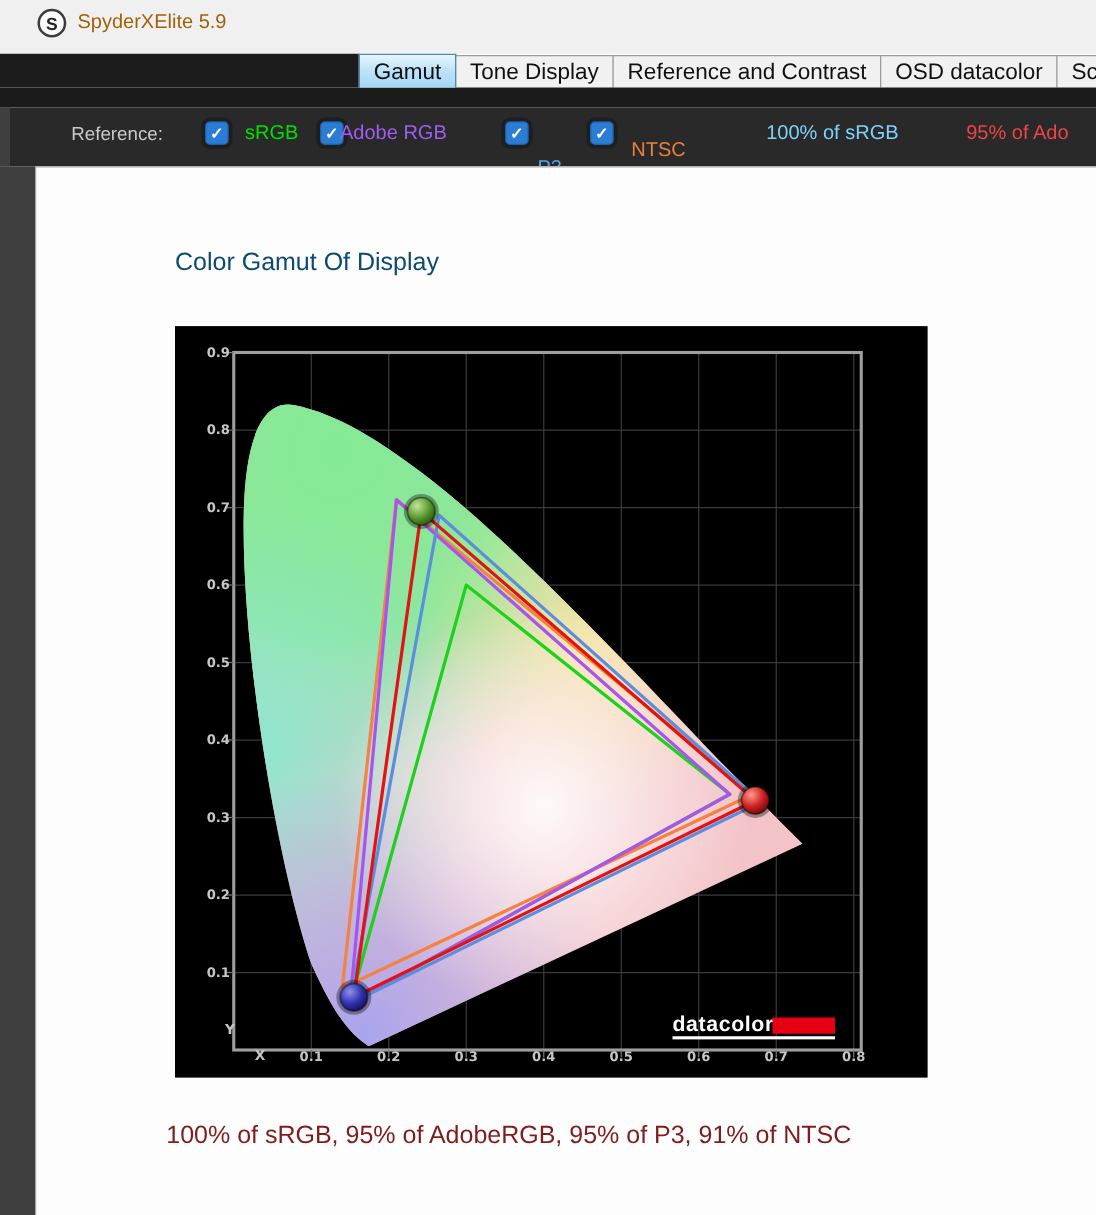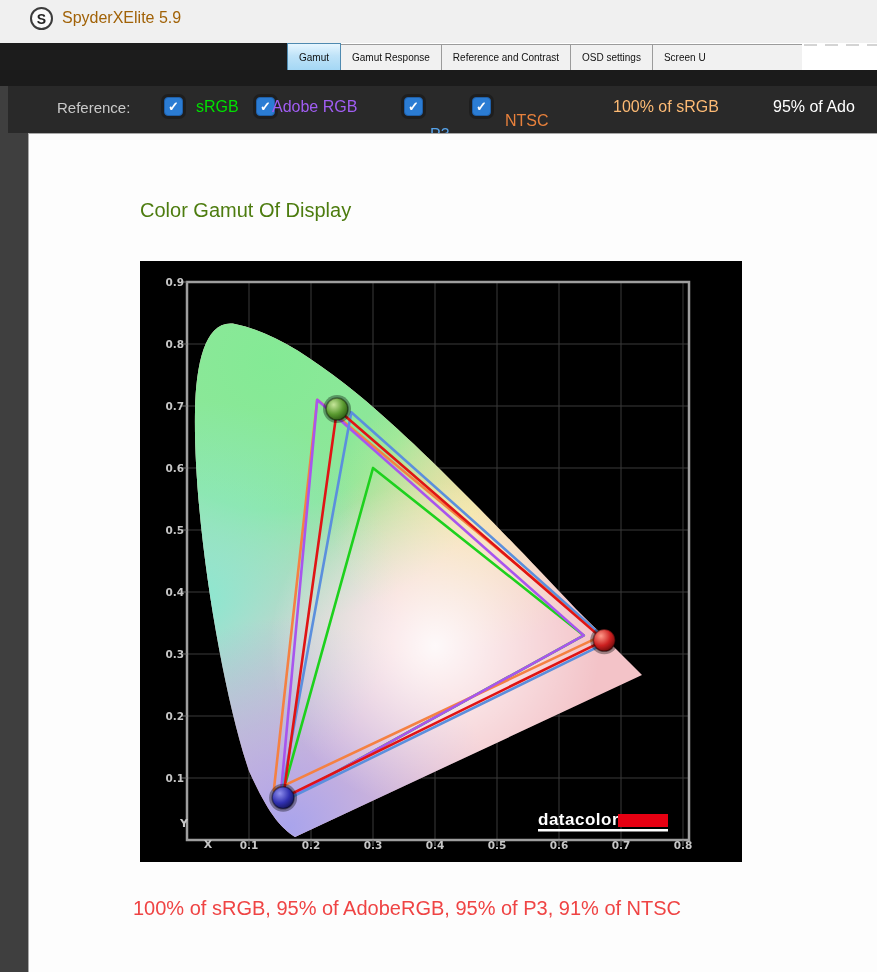--- a/index.html
+++ b/index.html
@@ -13,83 +13,83 @@
               border-radius:50%; background:#fafafa; display:flex; align-items:center; justify-content:center;
               font-weight:bold; font-size:14px; color:#222; }
   .app-title { position:absolute; left:62px; top:9px; font-size:16px; color:#a16207; }
   .dash-strip { position:absolute; top:44px; left:300px; right:0; height:2px;
                 background:repeating-linear-gradient(90deg,#d4d4d4 0 13px, transparent 13px 21px); }
 
   
   .tabvoid { position:absolute; left:0; top:43px; width:287px; height:27px; background:#1c1c1c; }
   .tabstrip { position:absolute; left:287px; top:43px; right:0; height:27px; display:flex; align-items:flex-end; }
   .tab { height:26px; padding:0 11px; background:#f1f1f1; border:1px solid #9b9b9b; border-bottom:none;
-         margin-right:-1px; font-size:10px; color:#111; display:flex; align-items:center; white-space:nowrap; }
+         margin-right:-1px; font-size:18px; color:#111; display:flex; align-items:center; white-space:nowrap; }
   .tab--active { height:27px; background:linear-gradient(#e7f6ff 0%, #bfe3f8 45%, #a4d7f5 100%);
                  border-color:#4f8ab0; z-index:2; }
   .tab--last { min-width:150px; border-right:none; }
 
   
   .gapband { position:absolute; left:0; top:70px; width:877px; height:16px; background:#1b1b1b; }
   .refbar { position:absolute; left:0; top:86px; width:877px; height:47px; background:#292929; }
   .refbar .edge { position:absolute; left:0; top:0; width:8px; height:47px; background:#3f3f3f; }
   .ref-label { position:absolute; top:13px; font-size:15px; color:#c9c9c9; }
   .cbx { position:absolute; top:11px; width:19px; height:19px; background:#2b7cd3; border:1px solid #1f5fa8;
          border-radius:4px; color:#fff; font-size:13px; font-weight:bold; line-height:17px; text-align:center;
          box-shadow:0 0 0 3px rgba(0,0,0,0.25); cursor:pointer; }
   .cbx-label { position:absolute; top:12px; font-size:16px; cursor:pointer; }
   .sum { position:absolute; top:12px; font-size:16px; white-space:nowrap; }
 
   
   .content { position:absolute; left:0; top:133px; width:877px; height:839px; background:#3f3f3f; }
   .panel { position:absolute; left:28px; top:0; right:0; bottom:0; background:#fdfdfd;
            border-top:1px solid #a8a8a8; border-left:1px solid #a8a8a8; }
-  .heading { position:absolute; left:140px; top:199px; font-size:20px; color:#4d7c0f; }
+  .heading { position:absolute; left:140px; top:199px; font-size:20px; color:#0c4a6e; }
   .chartbox { position:absolute; left:140px; top:261px; width:602px; height:601px; background:#000; }
-  .result { position:absolute; left:133px; top:897px; font-size:20px; color:#ef4444; white-space:nowrap; }
+  .result { position:absolute; left:133px; top:897px; font-size:20px; color:#7f1d1d; white-space:nowrap; }
 </style>
 </head>
 <body>
 
 <div id="app">
 
   <div class="titlebar">
     <div class="app-logo">S</div>
     <div class="app-title">SpyderXElite 5.9</div>
     <div class="dash-strip"></div>
   </div>
 
   <div class="tabvoid"></div>
   <div class="tabstrip">
     <div class="tab tab--active">Gamut</div>
-    <div class="tab">Gamut Response</div>
+    <div class="tab">Tone Display</div>
     <div class="tab">Reference and Contrast</div>
-    <div class="tab">OSD settings</div>
+    <div class="tab">OSD datacolor</div>
     <div class="tab tab--last">Screen U</div>
   </div>
 
   <div class="gapband"></div>
   <div class="refbar">
     <div class="edge"></div>
     <span class="ref-label" style="left:57px">Reference:</span>
 
     <span class="cbx" style="left: 164px; background: rgb(43, 124, 211);">✓</span>
     <span class="cbx-label" style="left: 196px; color: rgb(0, 224, 0);">sRGB</span>
 
     <span class="cbx" style="left: 256px; background: rgb(43, 124, 211);">✓</span>
     <span class="cbx-label" style="left: 272px; color: rgb(160, 93, 242);">Adobe RGB</span>
 
     <span class="cbx" style="left: 404px; background: rgb(43, 124, 211);">✓</span>
     <span class="cbx-label" style="left: 430px; color: rgb(85, 162, 234); margin-top: 28px;">P3</span>
 
     <span class="cbx" style="left: 472px; background: rgb(43, 124, 211);">✓</span>
     <span class="cbx-label" style="left: 505px; color: rgb(232, 129, 60); margin-top: 14px;">NTSC</span>
 
-    <span class="sum" style="left: 613px; color: #fdba74;">100% of sRGB</span>
-    <span class="sum" style="left: 773px; color: #ffffff;">95% of Ado</span>
+    <span class="sum" style="left: 613px; color: #7dd3fc;">100% of sRGB</span>
+    <span class="sum" style="left: 773px; color: #ef4444;">95% of Ado</span>
   </div>
 
   <div class="content">
     <div class="panel"></div>
   </div>
 
   <div class="heading">Color Gamut Of Display</div>
 
   <div class="chartbox">
     <svg id="gamut-svg" width="602" height="601" viewBox="0 0 602 601" xmlns="http://www.w3.org/2000/svg">

